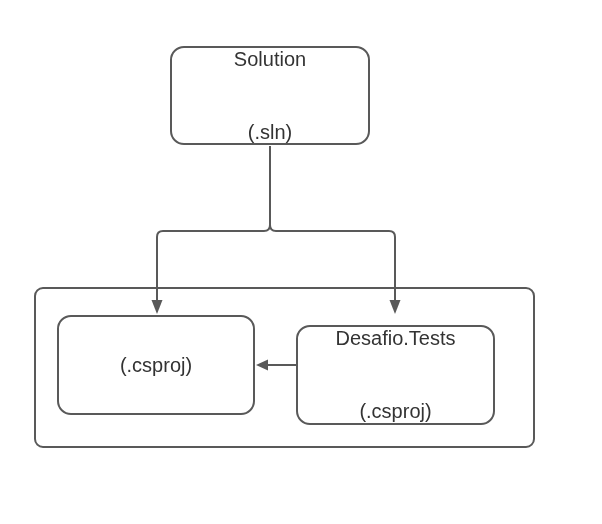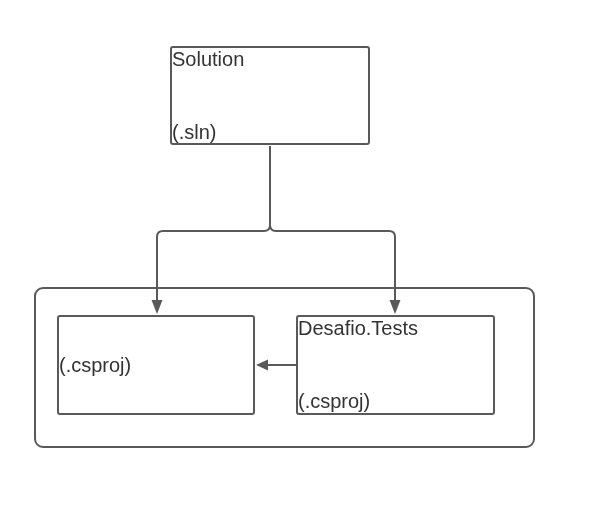--- a/index.html
+++ b/index.html
@@ -23,42 +23,42 @@
   .connector-layer {
     position: absolute;
     left: 0; top: 0;
     width: 602px;
     height: 524px;
   }
   .node {
     position: absolute;
     background: var(--node_fill);
     border: 2px solid var(--stroke);
-    border-radius: 3px;
+    border-radius: 14px;
     display: flex;
     flex-direction: column;
-    align-items: flex-start;
+    align-items: center;
     justify-content: center;
     text-align: center;
     color: var(--text);
     font-size: 20px;
     line-height: 25px;
     gap: 48px;
   }
   .group-box {
     position: absolute;
     left: 34px; top: 287px;
     width: 501px; height: 161px;
     border: 2px solid var(--stroke);
     border-radius: 9px;
     background: transparent;
   }
   .node-solution { left: 170px; top: 46px;  width: 200px; height: 99px; }
   .node-console  { left: 57px;  top: 315px; width: 198px; height: 100px; }
-  .node-tests    { left: 296px; top: 315px; width: 199px; height: 100px; }
+  .node-tests    { left: 296px; top: 325px; width: 199px; height: 100px; }
   .node .line { display: block; }
   path.edge {
     fill: none;
     stroke: var(--stroke);
     stroke-width: 2;
   }
   polygon.arrowhead {
     fill: var(--stroke);
     stroke: none;
   }

